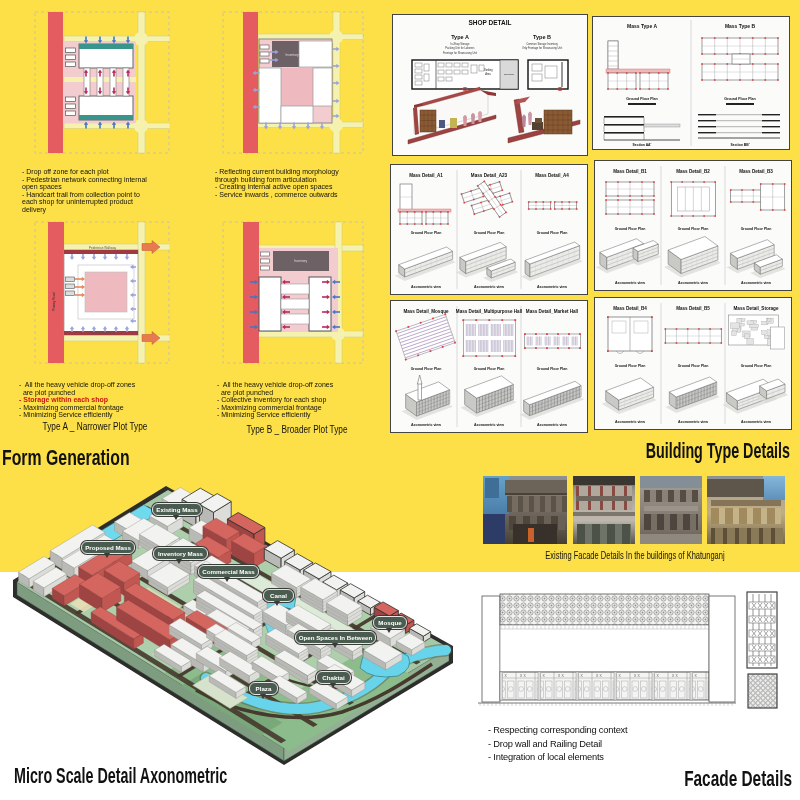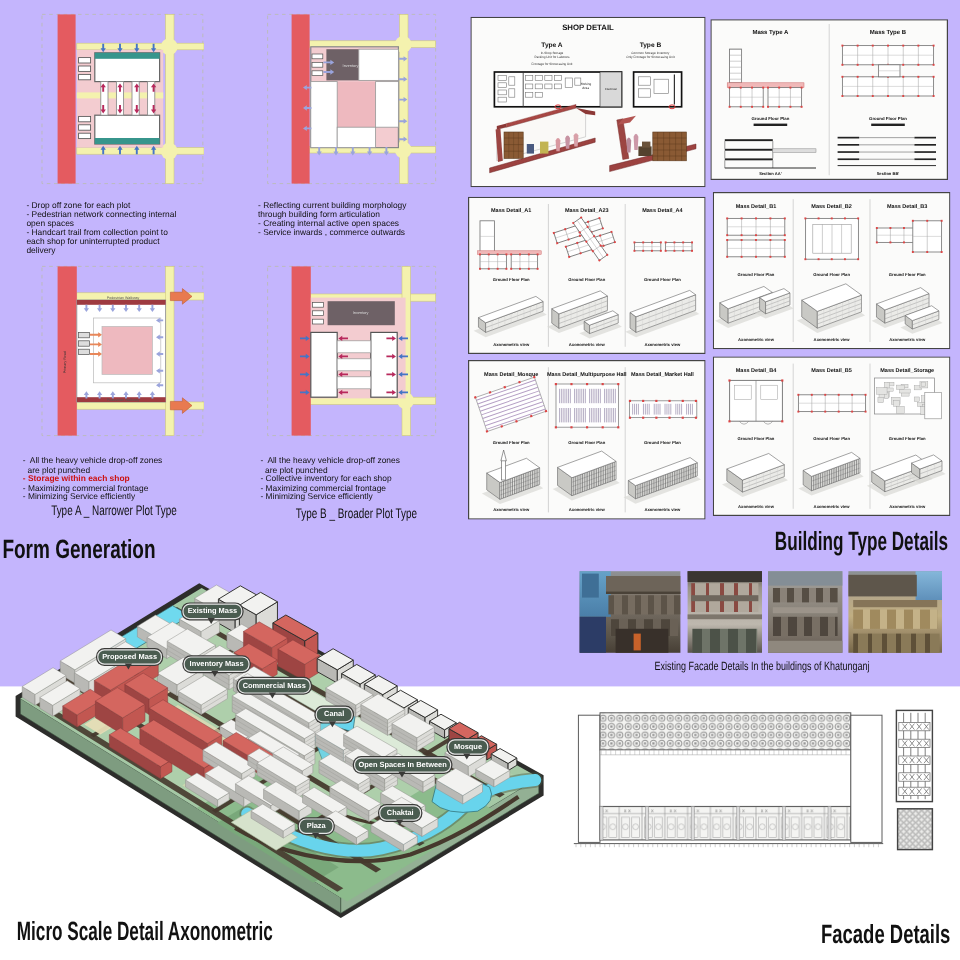--- a/index.html
+++ b/index.html
@@ -1,17 +1,17 @@
 <!DOCTYPE html>
 <html><head><meta charset="utf-8">
 <style>
 html,body{margin:0;padding:0;width:800px;height:800px;background:#fff;
 font-family:"Liberation Sans",sans-serif;overflow:hidden}
 .abs{position:absolute}
-#page{position:relative;width:800px;height:572px;background:#c4b5fd}
+#page{position:relative;width:800px;height:572px;background:#fde047}
 .h1{font-weight:bold;color:#111;font-size:22px;white-space:nowrap}
 </style></head><body>
 <div id="page">
 
 <div class="abs" style="left:0;top:0;width:388px;height:470px">
 
 <svg class="abs" style="left:34px;top:11px" width="136" height="143" viewBox="0 0 136 143">
 <rect x="1" y="1" width="134" height="141" fill="none" stroke="#bbb" stroke-width="0.8" stroke-dasharray="3,3"></rect>
 <rect x="30" y="25" width="106" height="5.5" fill="#f4f2ae" stroke="#cfcb7a" stroke-width="0.5"></rect>
 <rect x="30" y="112" width="106" height="5.5" fill="#f4f2ae" stroke="#cfcb7a" stroke-width="0.5"></rect>
@@ -1819,16 +1819,18 @@
 <path d="M280,69 l4,5 M284,69 l-4,5" stroke="#666" stroke-width="0.6" fill="none"></path>
 <path d="M286,69 l4,5 M290,69 l-4,5" stroke="#666" stroke-width="0.6" fill="none"></path>
 <path d="M292,69 l4,5 M296,69 l-4,5" stroke="#666" stroke-width="0.6" fill="none"></path>
 </g>
 
 <g>
           <rect x="270" y="86" width="29" height="34" fill="url(#lat2)" stroke="#444" stroke-width="1.2"></rect>
         </g>
 </svg>
 
+<div class="abs" style="left:18px;top:264px;font-size:9.3px;line-height:13.5px;color:#111;white-space:nowrap;letter-spacing:-0.2px">
+- Respecting corresponding context<br>- Drop wall and Railing Detail<br>- Integration of local elements</div>
 
 
 <div class="abs" style="left:0;top:306px;width:322px;text-align:right;font-weight:bold;font-size:22px;color:#111;transform:scaleX(0.70);transform-origin:100% 0;white-space:nowrap">Facade Details</div>
 </div>
 </div>
 </body></html>

